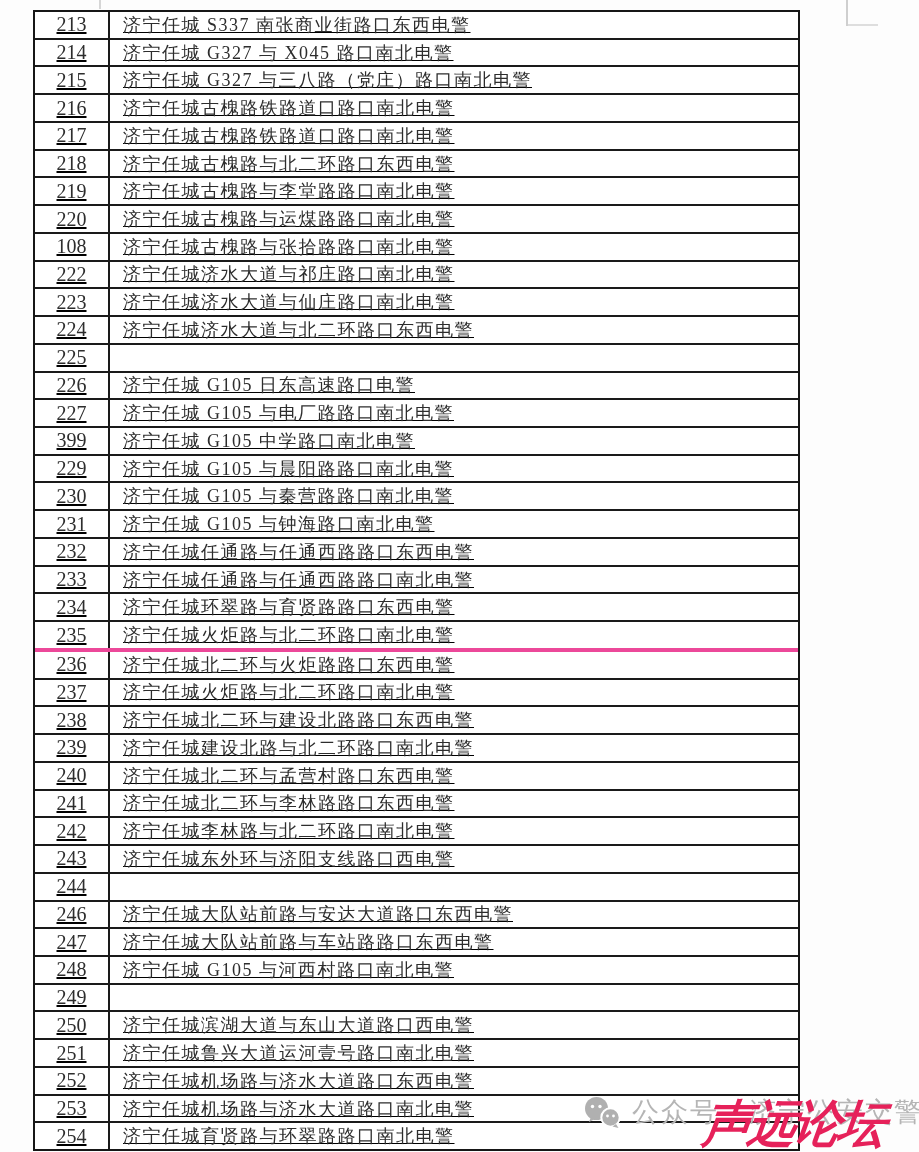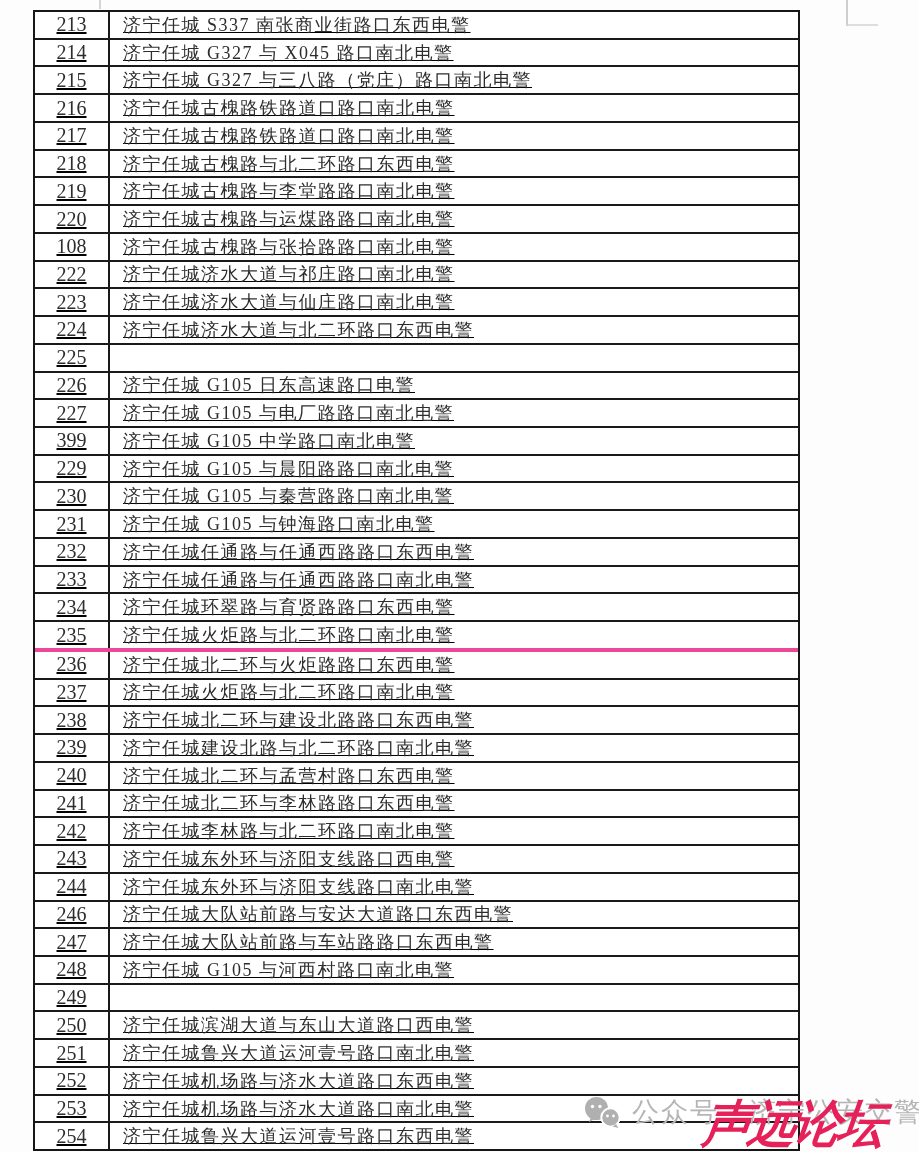--- a/index.html
+++ b/index.html
@@ -175,21 +175,20 @@
       <div class="row">
         <div class="cell num">242</div>
         <div class="cell desc">济宁任城李林路与北二环路口南北电警</div>
       </div>
       <div class="row">
         <div class="cell num">243</div>
         <div class="cell desc">济宁任城东外环与济阳支线路口西电警</div>
       </div>
       <div class="row">
         <div class="cell num">244</div>
-        <div class="cell desc">济宁任城东外环与济阳支线路口南北电警</div>
       </div>
       <div class="row">
         <div class="cell num">246</div>
         <div class="cell desc">济宁任城大队站前路与安达大道路口东西电警</div>
       </div>
       <div class="row">
         <div class="cell num">247</div>
         <div class="cell desc">济宁任城大队站前路与车站路路口东西电警</div>
       </div>
       <div class="row">
@@ -210,21 +209,21 @@
       <div class="row">
         <div class="cell num">252</div>
         <div class="cell desc">济宁任城机场路与济水大道路口东西电警</div>
       </div>
       <div class="row">
         <div class="cell num">253</div>
         <div class="cell desc">济宁任城机场路与济水大道路口南北电警</div>
       </div>
       <div class="row">
         <div class="cell num">254</div>
-        <div class="cell desc">济宁任城鲁兴大道运河壹号路口东西电警</div>
+        <div class="cell desc">济宁任城育贤路与环翠路路口南北电警</div>
       </div>
     </div>
 
   <div class="watermark">
     <svg width="40" height="33" viewBox="0 0 40 33">
       <circle cx="13.5" cy="12.5" r="11.5" fill="#b0b0b0"></circle>
       <path d="M8 21 L6 26 L12 23 Z" fill="#b0b0b0"></path>
       <circle cx="9.5" cy="10.5" r="1.7" fill="#ffffff"></circle>
       <circle cx="17" cy="10.5" r="1.7" fill="#ffffff"></circle>
       <circle cx="27.5" cy="21.5" r="9.2" fill="#b0b0b0" stroke="#ffffff" stroke-width="2"></circle>

